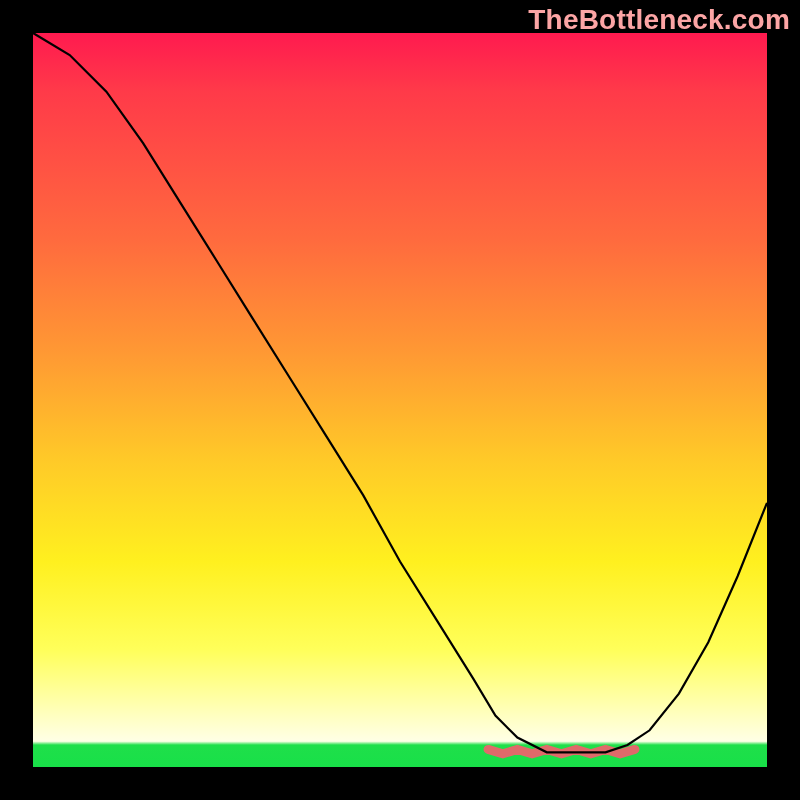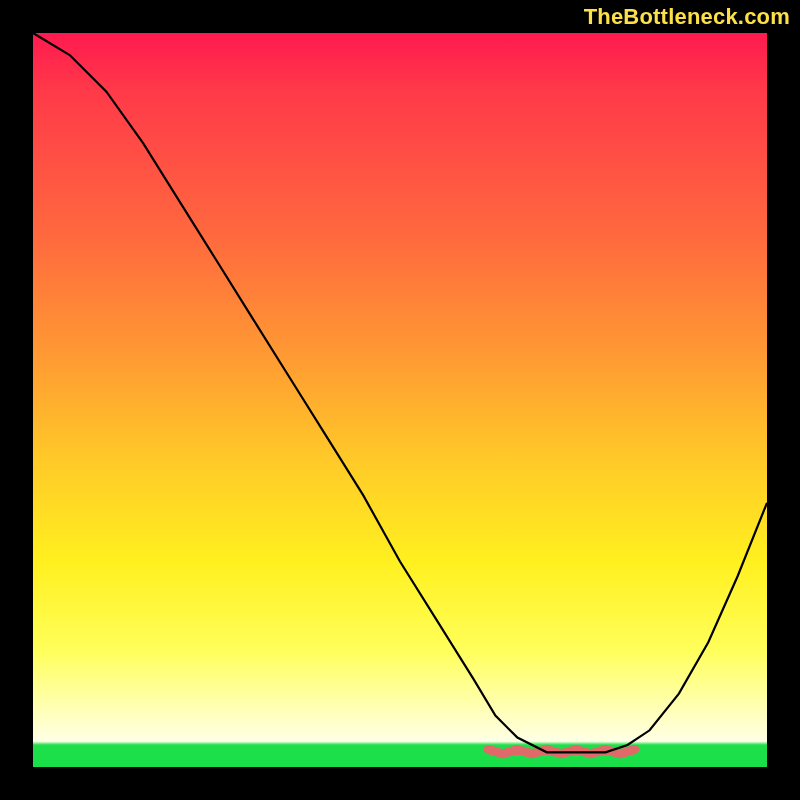--- a/index.html
+++ b/index.html
@@ -14,22 +14,22 @@
   .frame {
     position: relative;
     width: 800px;
     height: 800px;
     background: #000;
   }
   .watermark {
     position: absolute;
     top: 4px;
     right: 10px;
-    color: #fde047;
-    font-size: 22px;
+    color: #fca5a5;
+    font-size: 28px;
     font-weight: 600;
     letter-spacing: 0.2px;
     z-index: 5;
     margin-left: 8px;
   }
   .plot-area {
     position: absolute;
     left: 33px;
     top: 33px;
     width: 734px;

